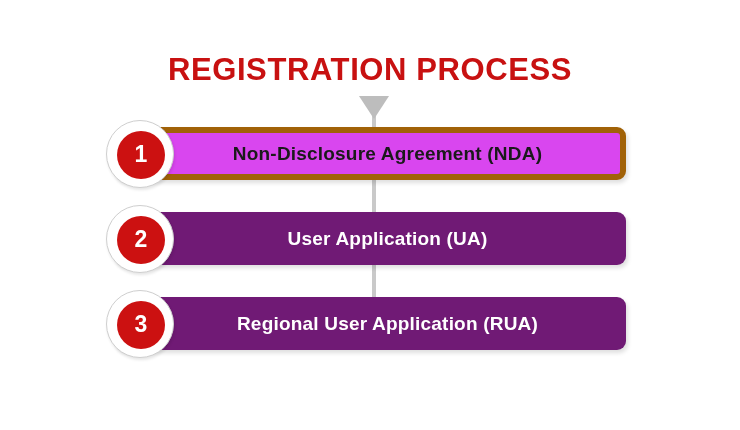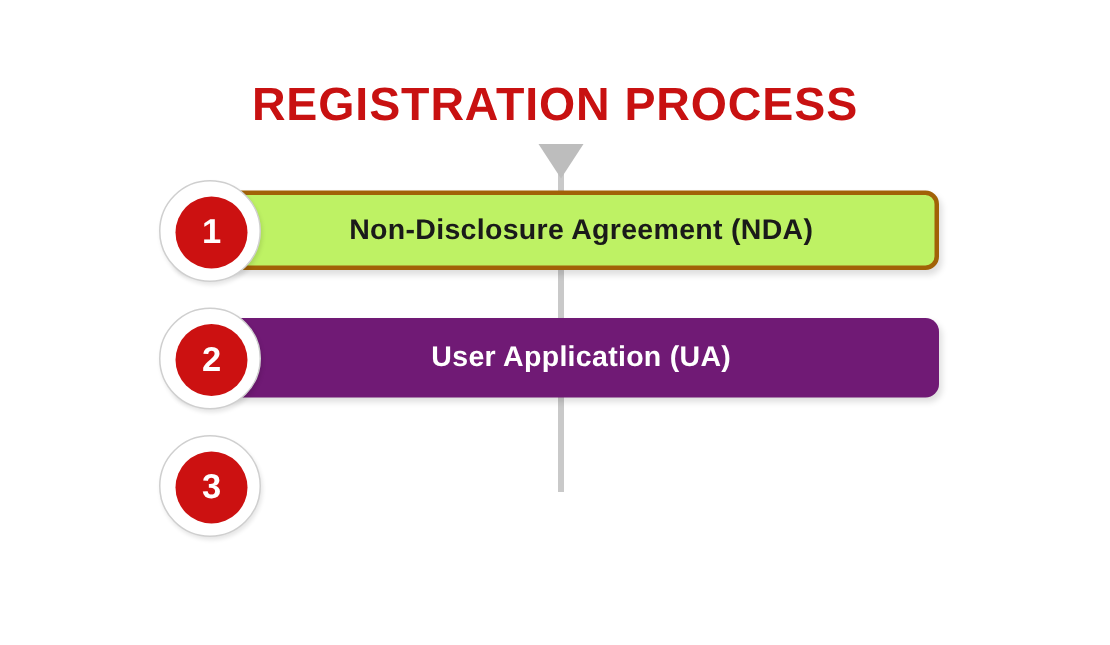--- a/index.html
+++ b/index.html
@@ -80,22 +80,22 @@
     width: 511px;
     height: 53px;
     border-radius: 9px;
     box-sizing: border-box;
     display: flex;
     align-items: center;
     justify-content: center;
     box-shadow: 2px 3px 4px rgba(0,0,0,0.13);
   }
   .bar-light {
-    background: #bef264;
-    border: 3px solid #a16207;
+    background: #d946ef;
+    border: 6px solid #a16207;
     justify-content: center;
   }
   .bar-dark {
     background: #701a75;
   }
 
   .bar-label {
     font-family: "Liberation Sans", sans-serif;
     font-size: 19px;
     font-weight: bold;
@@ -182,20 +182,23 @@
     <div class="badge">
       <div class="badge-inner">
         <div class="badge-disc">
           <span class="badge-num">2</span>
         </div>
       </div>
     </div>
   </div>
 
   <div class="step step-3">
+    <div class="bar bar-dark">
+      <span class="bar-label label-light">Regional User Application (RUA)</span>
+    </div>
     <div class="badge">
       <div class="badge-inner">
         <div class="badge-disc">
           <span class="badge-num">3</span>
         </div>
       </div>
     </div>
   </div>
 
 </div>

